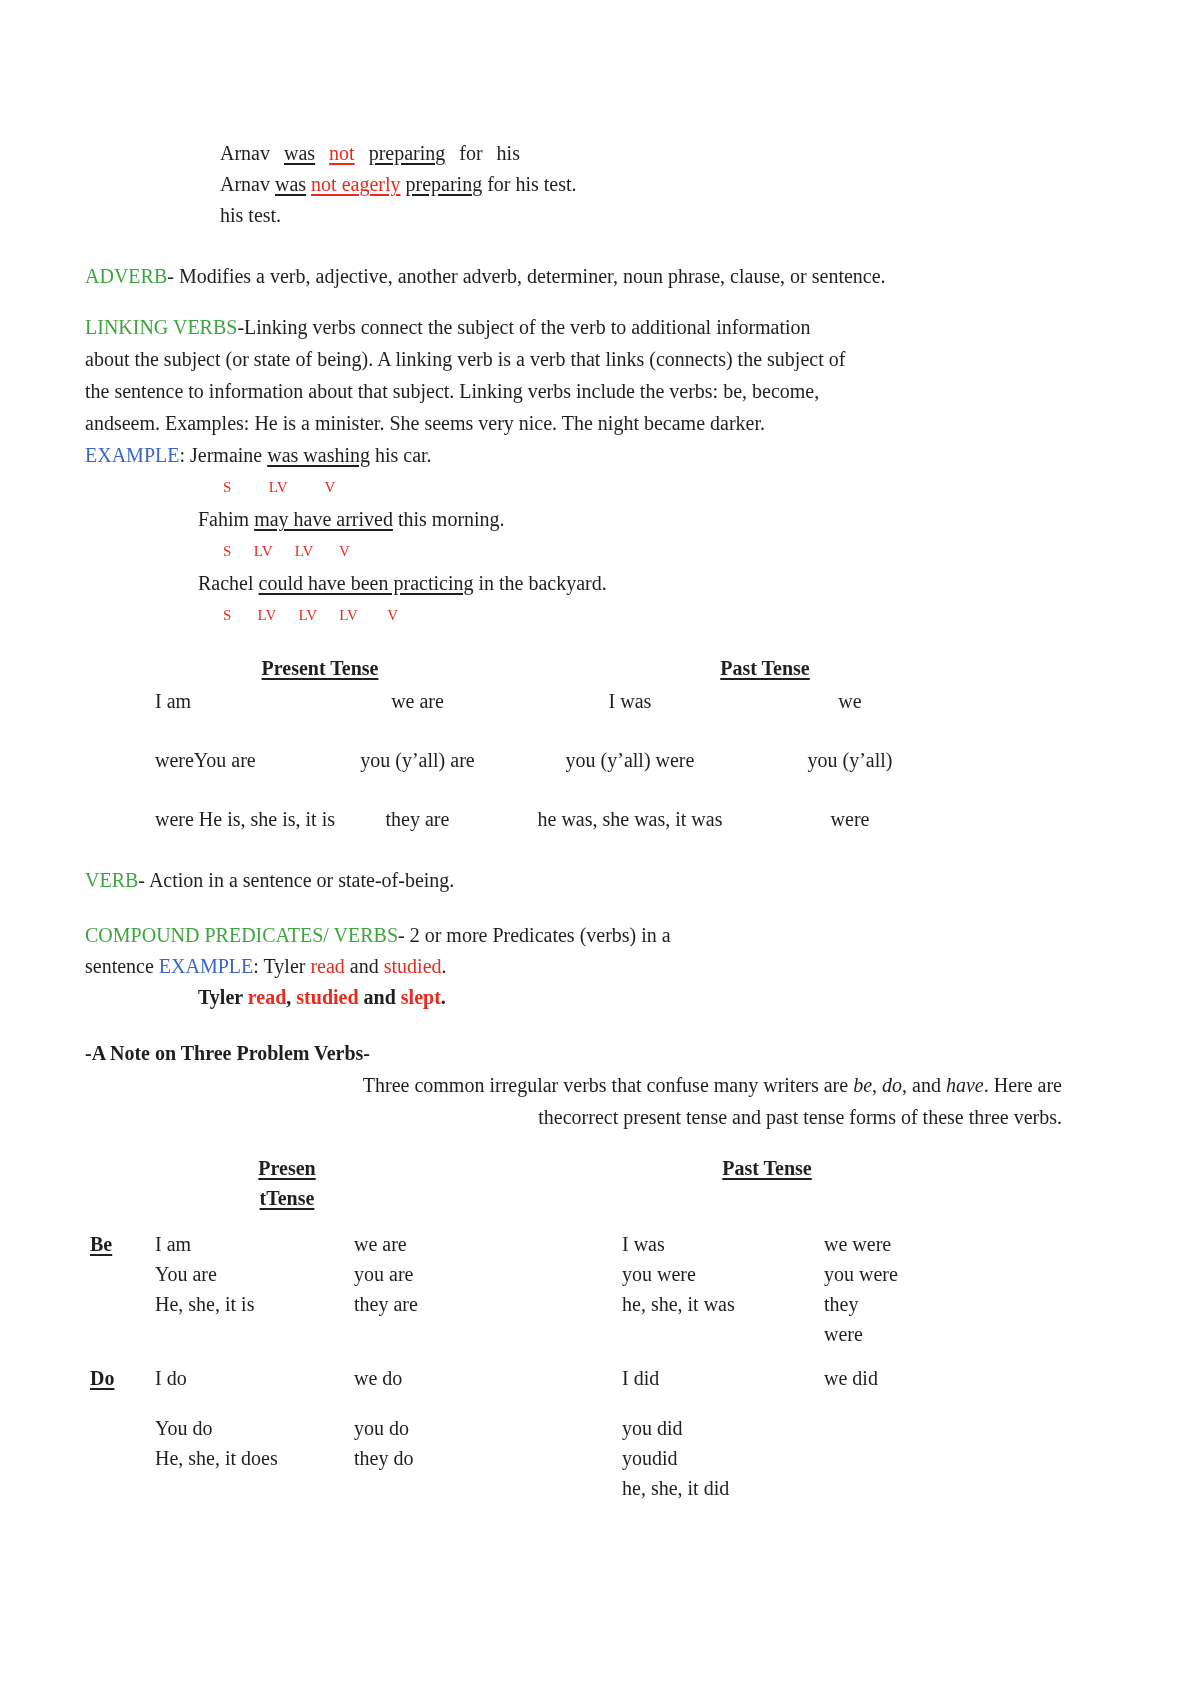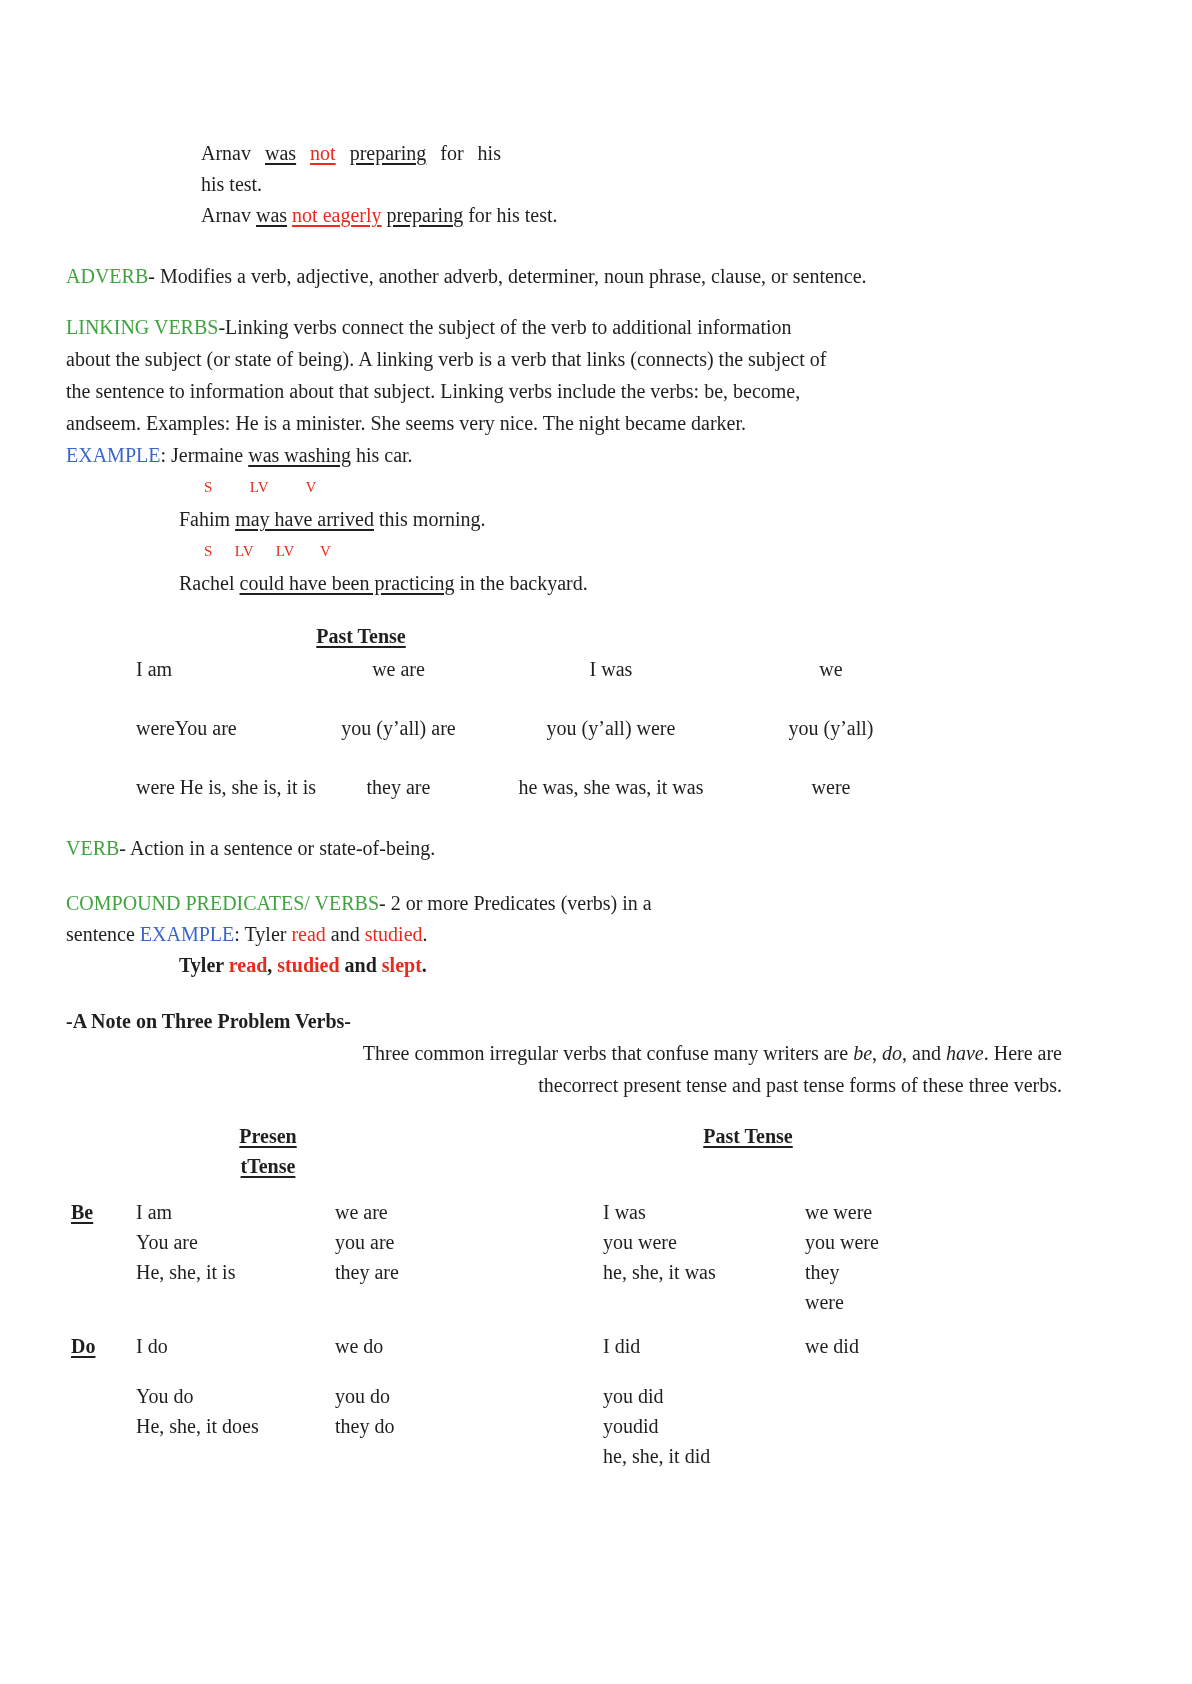--- a/index.html
+++ b/index.html
@@ -2,21 +2,21 @@
 <html style="--text: #1f1f1f; --red: #ea2a1c; --green: #3fa33f; --blue: #3a66c8;"><head>
 <meta charset="utf-8">
 <style>
   * { margin:0; padding:0; box-sizing:border-box; }
   html, body { background:#ffffff; }
   body {
     width:1192px; min-height:1684px;
     font-family:"Liberation Serif","DejaVu Serif",serif;
     font-size:20px; color:var(--text,#1f1f1f);
   }
-  .page { padding:138px 130px 80px 66px; }
+  .page { padding:138px 130px 80px 85px; }
 
   .u { text-decoration:underline; text-underline-offset:3px; }
   .i { font-style:italic; }
   .c-red   { color:var(--red,#ea2a1c); }
   .c-green { color:var(--green,#3fa33f); }
   .c-blue  { color:var(--blue,#3a66c8); }
 
   .intro { margin-left:135px; line-height:31px; }
   .intro .ws1 { word-spacing:9px; }
   .intro .ws2 { word-spacing:2px; }
@@ -60,38 +60,40 @@
   .row-do-1 { margin-top:14px; }
   .row-do-2 { margin-top:20px; }
 </style>
 </head>
 <body>
 
 <div class="page">
 
   <div class="intro">
     <div class="ws1"><span>Arnav </span><span class="u">was</span><span> </span><span class="u c-red">not</span><span> </span><span class="u">preparing</span><span> for his</span></div>
+    <div><span>Arnav </span><span class="u">was</span><span> </span><span class="u c-red">not eagerly</span><span> </span><span class="u">preparing</span><span> for his test.</span></div>
     <div><span>his test.</span></div>
-    <div><span>Arnav </span><span class="u">was</span><span> </span><span class="u c-red">not eagerly</span><span> </span><span class="u">preparing</span><span> for his test.</span></div>
   </div>
 
   <p class="para-adverb"><span class="c-green">ADVERB</span><span>- Modifies a verb, adjective, another adverb, determiner, noun phrase, clause, or sentence.</span></p>
 
   <p class="block-linking"><span class="c-green">LINKING VERBS</span><span>-Linking verbs connect the subject of the verb to additional information</span><br><span>about the subject (or state of being). A linking verb is a verb that links (connects) the subject of</span><br><span>the sentence to information about that subject. Linking verbs include the verbs: be, become,</span><br><span>andseem. Examples: He is a minister. She seems very nice. The night became darker.</span></p>
 
   <div class="ex-first"><span class="c-blue">EXAMPLE</span><span>: Jermaine </span><span class="u">was washing</span><span> his car.</span></div>
   <div class="markers">S          LV          V</div>
 
   <div class="ex-line"><span>Fahim </span><span class="u">may have arrived</span><span> this morning.</span></div>
   <div class="markers">S      LV      LV       V</div>
 
   <div class="ex-line"><span>Rachel </span><span class="u">could have been practicing</span><span> in the backyard.</span></div>
+  <div class="markers">S       LV      LV      LV        V</div>
 
   <div class="table1">
     <div class="t1-head">
+      <div class="th th1">Present Tense</div>
       <div class="th th2">Past Tense</div>
     </div>
     <div class="t1-grid">
       <div class="cell left">I am</div>
       <div class="cell">we are</div>
       <div class="cell">I was</div>
       <div class="cell">we</div>
 
       <div class="cell left">wereYou are</div>
       <div class="cell">you (y’all) are</div>

